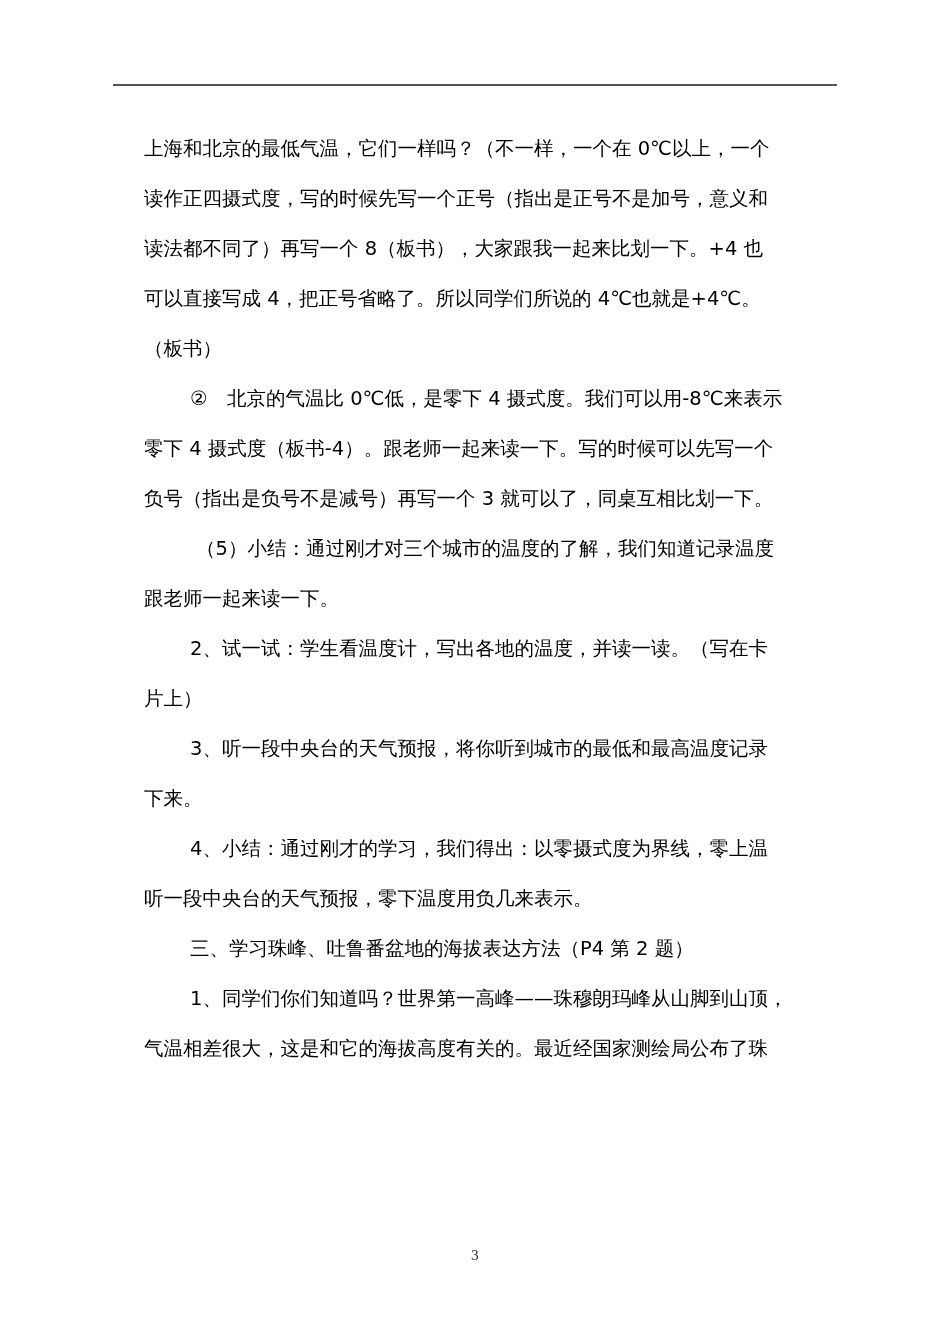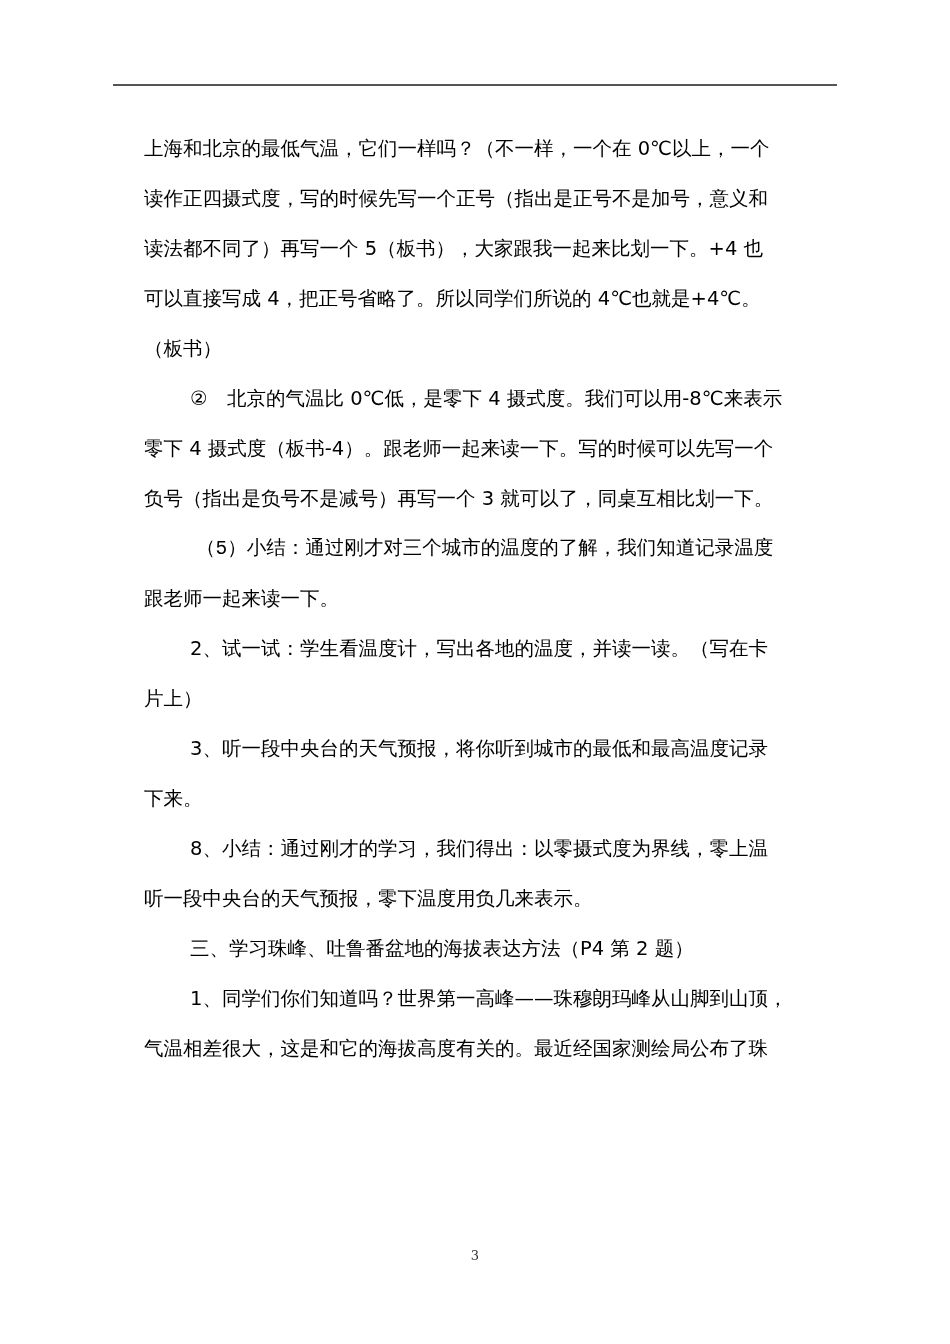--- a/index.html
+++ b/index.html
@@ -2,44 +2,44 @@
 <html><head>
   <meta charset="utf-8">
   <style>
     html, body { margin: 0; padding: 0; background: #ffffff; }
     body { width: 950px; height: 1344px; position: relative; overflow: hidden;
            font-family: "DejaVu Sans", sans-serif; color: #000; }
     .header-rule { position: absolute; left: 113px; top: 84px; width: 724px; height: 2px; background: #555; }
     .content { position: absolute; left: 113px; top: 124px; width: 726px; margin-left: 31px; }
     .line { height: 50px; line-height: 50px; font-size: 19.5px; white-space: nowrap; letter-spacing: 0; }
     .indent1 { padding-left: 46px; }
-    .indent2 { padding-left: 52px; font-family: Liberation Mono, monospace; }
+    .indent2 { padding-left: 52px; }
     .page-number { position: absolute; top: 1248px; left: 0; width: 950px; text-align: center;
                    font-family: "DejaVu Serif", serif; font-size: 13px; color: #333; }
   </style>
 </head>
 <body>
 
 <div class="header-rule"></div>
 
 <div class="content">
   <div class="line">上海和北京的最低气温，它们一样吗？（不一样，一个在 0℃以上，一个</div>
   <div class="line">读作正四摄式度，写的时候先写一个正号（指出是正号不是加号，意义和</div>
-  <div class="line">读法都不同了）再写一个 5（板书），大家跟我一起来比划一下。+4 也</div>
+  <div class="line">读法都不同了）再写一个 8（板书），大家跟我一起来比划一下。+4 也</div>
   <div class="line">可以直接写成 4，把正号省略了。所以同学们所说的 4℃也就是+4℃。</div>
   <div class="line">（板书）</div>
   <div class="line indent1">②　北京的气温比 0℃低，是零下 4 摄式度。我们可以用-8℃来表示</div>
   <div class="line">零下 4 摄式度（板书-4）。跟老师一起来读一下。写的时候可以先写一个</div>
   <div class="line">负号（指出是负号不是减号）再写一个 3 就可以了，同桌互相比划一下。</div>
   <div class="line indent2">（5）小结：通过刚才对三个城市的温度的了解，我们知道记录温度</div>
   <div class="line">跟老师一起来读一下。</div>
   <div class="line indent1">2、试一试：学生看温度计，写出各地的温度，并读一读。（写在卡</div>
   <div class="line">片上）</div>
   <div class="line indent1">3、听一段中央台的天气预报，将你听到城市的最低和最高温度记录</div>
   <div class="line">下来。</div>
-  <div class="line indent1">8、小结：通过刚才的学习，我们得出：以零摄式度为界线，零上温</div>
+  <div class="line indent1">4、小结：通过刚才的学习，我们得出：以零摄式度为界线，零上温</div>
   <div class="line">听一段中央台的天气预报，零下温度用负几来表示。</div>
   <div class="line indent1">三、学习珠峰、吐鲁番盆地的海拔表达方法（P4 第 2 题）</div>
   <div class="line indent1">1、同学们你们知道吗？世界第一高峰——珠穆朗玛峰从山脚到山顶，</div>
   <div class="line">气温相差很大，这是和它的海拔高度有关的。最近经国家测绘局公布了珠</div>
 </div>
 
 <div class="page-number">3</div>
 
 </body></html>

